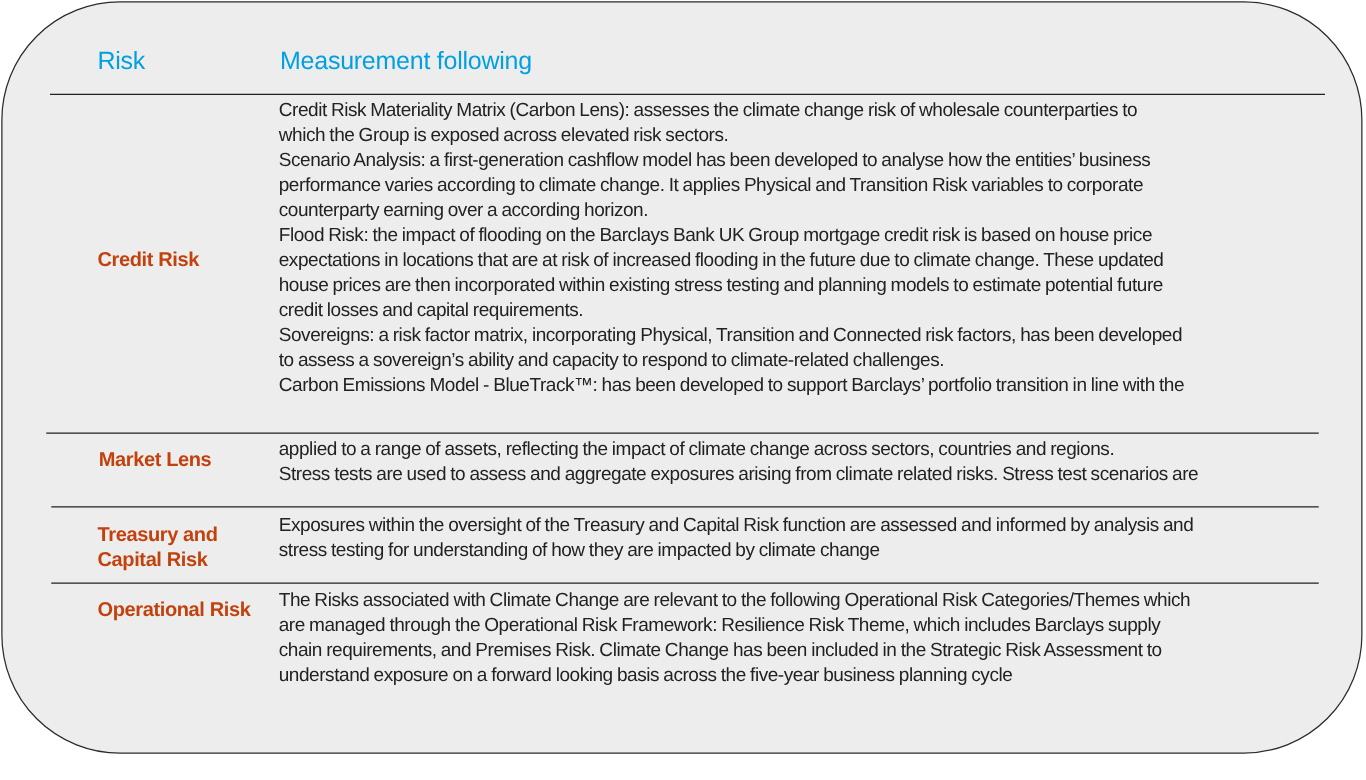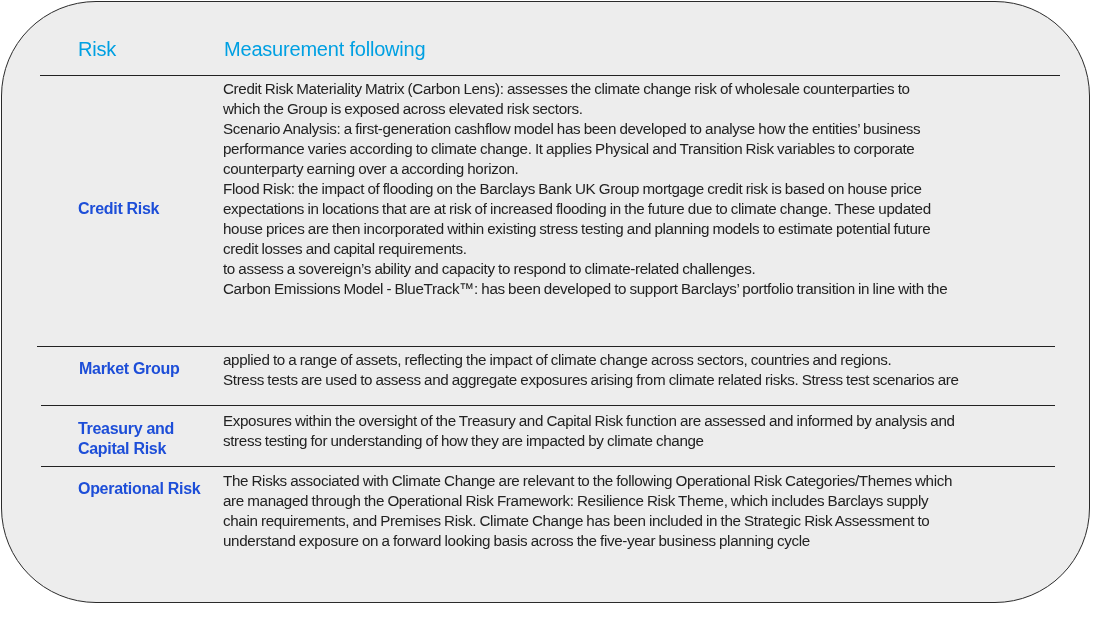--- a/index.html
+++ b/index.html
@@ -34,21 +34,21 @@
       letter-spacing: -0.2px;
     }
     .rule {
       position: absolute;
       height: 0;
       border-top: 1.3px solid #222;
     }
     .risk-label {
       position: absolute;
       left: 78px;
-      color: #1d4ed8;
+      color: #c2410c;
       font-size: 16px;
       font-weight: bold;
       line-height: 20px;
       letter-spacing: -0.3px;
     }
     .approach {
       position: absolute;
       left: 223px;
       width: 840px;
       color: #222;
@@ -75,26 +75,27 @@
 <div class="approach" style="top:79px;">
   <p>Credit Risk Materiality Matrix (Carbon Lens): assesses the climate change risk of wholesale counterparties to</p>
   <p>which the Group is exposed across elevated risk sectors.</p>
   <p>Scenario Analysis: a first-generation cashflow model has been developed to analyse how the entities’ business</p>
   <p>performance varies according to climate change. It applies Physical and Transition Risk variables to corporate</p>
   <p>counterparty earning over a according horizon.</p>
   <p>Flood Risk: the impact of flooding on the Barclays Bank UK Group mortgage credit risk is based on house price</p>
   <p>expectations in locations that are at risk of increased flooding in the future due to climate change. These updated</p>
   <p>house prices are then incorporated within existing stress testing and planning models to estimate potential future</p>
   <p>credit losses and capital requirements.</p>
+  <p>Sovereigns: a risk factor matrix, incorporating Physical, Transition and Connected risk factors, has been developed</p>
   <p>to assess a sovereign’s ability and capacity to respond to climate-related challenges.</p>
   <p>Carbon Emissions Model - BlueTrack™: has been developed to support Barclays’ portfolio transition in line with the</p>
 </div>
 <div class="rule" style="left:37px; width:1018px; top:346px;"></div>
 
-<div class="risk-label" style="top:359px; left:79px;">Market Group</div>
+<div class="risk-label" style="top:359px; left:79px;">Market Lens</div>
 <div class="approach" style="top:350px;">
   <p>applied to a range of assets, reflecting the impact of climate change across sectors, countries and regions.</p>
   <p>Stress tests are used to assess and aggregate exposures arising from climate related risks. Stress test scenarios are</p>
 </div>
 <div class="rule" style="left:41px; width:1014px; top:405px;"></div>
 
 <div class="risk-label" style="top:419px;">
   <div>Treasury and</div>
   <div>Capital Risk</div>
 </div>

